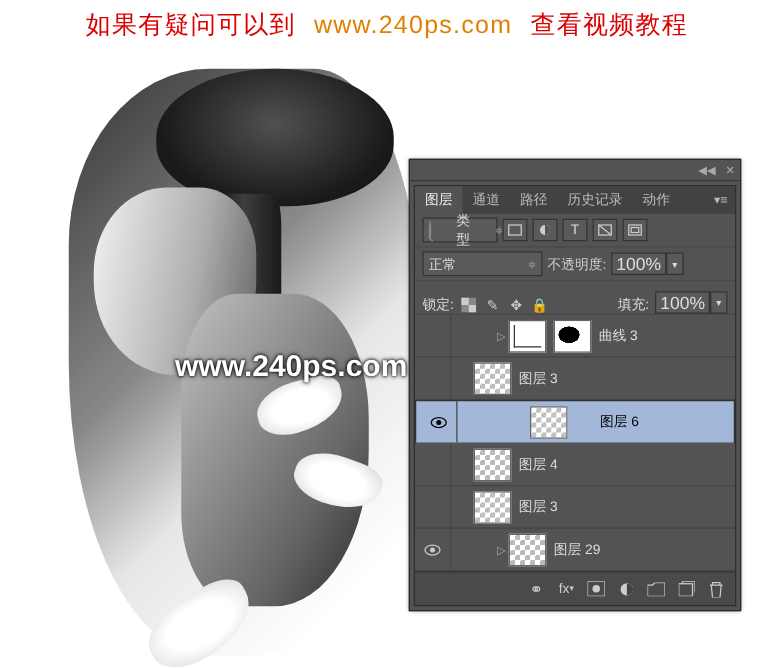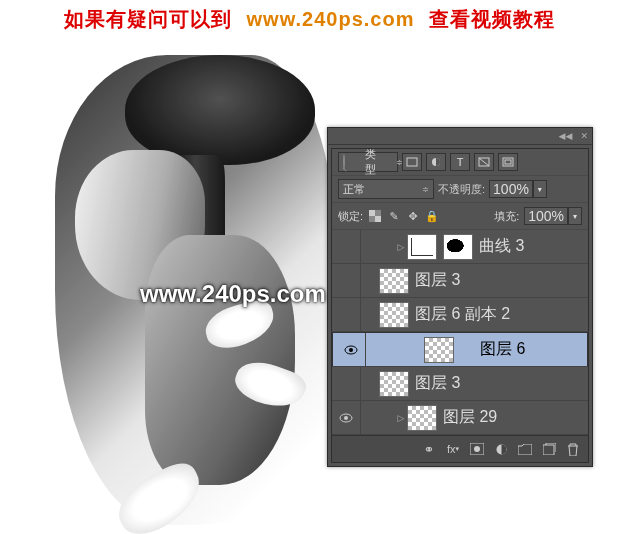--- a/index.html
+++ b/index.html
@@ -1,16 +1,16 @@
 <!DOCTYPE html>
 <html><head>
 <meta charset="utf-8">
 <style>
 body{margin:0;background:#fff;font-family:"Microsoft YaHei",sans-serif;font-size:12px;width:619px;height:534px;position:relative;overflow:hidden}
-.banner{position:absolute;top:6px;left:0;width:100%;text-align:center;font-size:20px;font-weight:bold;letter-spacing:1px}
+.banner{position:absolute;top:6px;left:0;width:100%;text-align:center;font-size:20px;font-weight:normal;letter-spacing:1px}
 .banner span{text-shadow:-1px -1px 0 #fff,1px -1px 0 #fff,-1px 1px 0 #fff,1px 1px 0 #fff}
 .t1{color:#d00}
 .t2{color:#e08000;margin:0 8px}
 .t3{color:#d00}
 .composition{position:absolute;left:55px;top:55px;width:280px;height:470px;background:linear-gradient(135deg,#3a3a3a 0%,#888 40%,#ddd 60%,#fff 100%);border-radius:40% 30% 50% 40%/30% 40% 30% 50%;filter:contrast(1.1)}
 .hat{position:absolute;top:0;left:70px;width:190px;height:110px;background:radial-gradient(ellipse at 50% 40%,#555 0%,#222 70%);border-radius:50% 50% 45% 45%}
 .face{position:absolute;top:95px;left:20px;width:130px;height:150px;background:linear-gradient(100deg,#e8e8e8 0%,#aaa 60%,#666 100%);border-radius:45% 35% 50% 50%}
 .hair{position:absolute;top:100px;left:110px;width:60px;height:260px;background:linear-gradient(90deg,#111 0%,#444 50%,#222 100%);border-radius:20% 10% 30% 40%}
 .arm{position:absolute;top:180px;left:90px;width:150px;height:250px;background:linear-gradient(120deg,#bbb 0%,#666 70%,#333 100%);border-radius:30% 40% 50% 30%}
 .bird{position:absolute;width:70px;height:40px;background:radial-gradient(ellipse,#fff 30%,#ccc 100%);border-radius:50% 30% 60% 40%;transform:rotate(-15deg)}
@@ -33,37 +33,37 @@
 .row label{color:#ccc}
 .sel{background:#5a5a5a;border:1px solid #333;color:#ddd;height:18px;font-size:11px;display:flex;align-items:center;padding:0 4px;gap:20px}
 .sel .dd{font-size:8px;color:#aaa}
 .searchico{width:14px;height:14px;border:1px solid #888;border-radius:50%;position:relative}
 .searchico:after{content:"";position:absolute;width:5px;height:1px;background:#888;bottom:-1px;right:-3px;transform:rotate(45deg)}
 .iconbtn{width:18px;height:16px;border:1px solid #333;background:#5a5a5a;display:flex;align-items:center;justify-content:center;font-size:11px;color:#ddd}
 .pct{display:flex;align-items:center}
 .pct .box{border:1px solid #333;background:#5a5a5a;padding:0 3px;height:16px;line-height:16px;font-size:14px}
 .pct .ar{border:1px solid #333;background:#5a5a5a;width:12px;height:16px;font-size:8px;display:flex;align-items:center;justify-content:center}
 
-.lock-row{display:flex;align-items:center;height:26px;padding:0 6px;gap:5px;border-bottom:1px solid #494949;font-size:11px}
+.lock-row{display:flex;align-items:flex-end;height:26px;padding:0 6px;gap:5px;border-bottom:1px solid #494949;font-size:11px}
 .lockico{width:14px;height:14px;display:flex;align-items:center;justify-content:center;font-size:11px;color:#ccc}
 
 .layers{max-height:260px;overflow:hidden}
 .layer{display:flex;align-items:center;height:33px;border-bottom:1px solid #444;padding-right:6px}
 .layer.sel{background:#a3b8d9;color:#000}
 .eye{width:28px;display:flex;align-items:center;justify-content:center;border-right:1px solid #444;height:100%}
 .eye svg{width:14px;height:10px}
 .indent{width:18px}
 .indent.deep{width:34px}
 .thumb{width:28px;height:24px;border:1px solid #666;margin-right:6px;flex-shrink:0;background:#fff}
 .thumb.checker{background-image:linear-gradient(45deg,#bbb 25%,transparent 25%,transparent 75%,#bbb 75%),linear-gradient(45deg,#bbb 25%,#fff 25%,#fff 75%,#bbb 75%);background-size:8px 8px;background-position:0 0,4px 4px}
 .thumb.curves{background:#fff;position:relative}
 .thumb.curves:after{content:"";position:absolute;inset:3px;border-left:1px solid #333;border-bottom:1px solid #333}
 .thumb.mask{background:#fff;position:relative}
 .thumb.mask:after{content:"";position:absolute;inset:0;background:radial-gradient(ellipse at 40% 45%,#000 35%,#fff 36%)}
-.lname{font-size:16px;white-space:nowrap}
+.lname{font-size:11px;white-space:nowrap}
 .tri{width:12px;font-size:9px;color:#aaa;text-align:center}
 
 .footer{display:flex;align-items:center;height:26px;background:#4a4a4a;border-top:1px solid #333;padding:0 4px;gap:2px}
 .footer .sp{flex:1}
 .fbtn{width:22px;height:18px;display:flex;align-items:center;justify-content:center;color:#ccc;font-size:12px;cursor:pointer}
 .link{font-size:13px}
 .border{border:1px solid #2e2e2e;margin:3px}
 </style>
 </head>
 <body>
@@ -89,20 +89,28 @@
   <div class="panel-top">
     <div class="sp"></div>
     <div class="arrows">
         <span>◀◀</span>
       </div>
     <div class="arrows">
         <span>✕</span>
       </div>
   </div>
   <div class="border">
+  <div class="tabs">
+    <div class="tab active">图层</div>
+    <div class="tab">通道</div>
+    <div class="tab">路径</div>
+    <div class="tab">历史记录</div>
+    <div class="tab">动作</div>
+    <div class="menu">▾≡</div>
+  </div>
 
   <div class="row">
     <div class="sel" style="width:50px">
       <span class="searchico"></span>
       <span>类型</span>
       <span class="dd">≑</span>
     </div>
     <div class="iconbtn">
           <svg width="12" height="10">
             <rect x="1" y="1" width="10" height="8" fill="none" stroke="#ccc"></rect>
@@ -169,36 +177,36 @@
           <div class="thumb curves"></div>
           <div class="thumb mask"></div>
           <div class="lname">曲线 3</div>
         </div>
         <div class="layer">
           <div class="eye"></div>
           <div class="indent "></div>
           <div class="thumb checker"></div>
           <div class="lname">图层 3</div>
         </div>
-        <div class="layer">
-          <div class="eye"></div>
-          <div class="indent "></div>
-          <div class="thumb checker"></div>
-          <div class="lname">图层 6 副本 2</div>
-        </div>
         <div class="layer sel">
           <div class="eye">
             <svg viewBox="0 0 14 10">
               <ellipse cx="7" cy="5" rx="6" ry="4" fill="none" stroke="#000"></ellipse>
               <circle cx="7" cy="5" r="2" fill="#000"></circle>
             </svg>
           </div>
           <div class="indent "></div>
           <div class="thumb checker"></div>
           <div class="lname">图层 6</div>
+        </div>
+        <div class="layer">
+          <div class="eye"></div>
+          <div class="indent "></div>
+          <div class="thumb checker"></div>
+          <div class="lname">图层 4</div>
         </div>
         <div class="layer">
           <div class="eye"></div>
           <div class="indent "></div>
           <div class="thumb checker"></div>
           <div class="lname">图层 3</div>
         </div>
         <div class="layer">
           <div class="eye">
             <svg viewBox="0 0 14 10">

